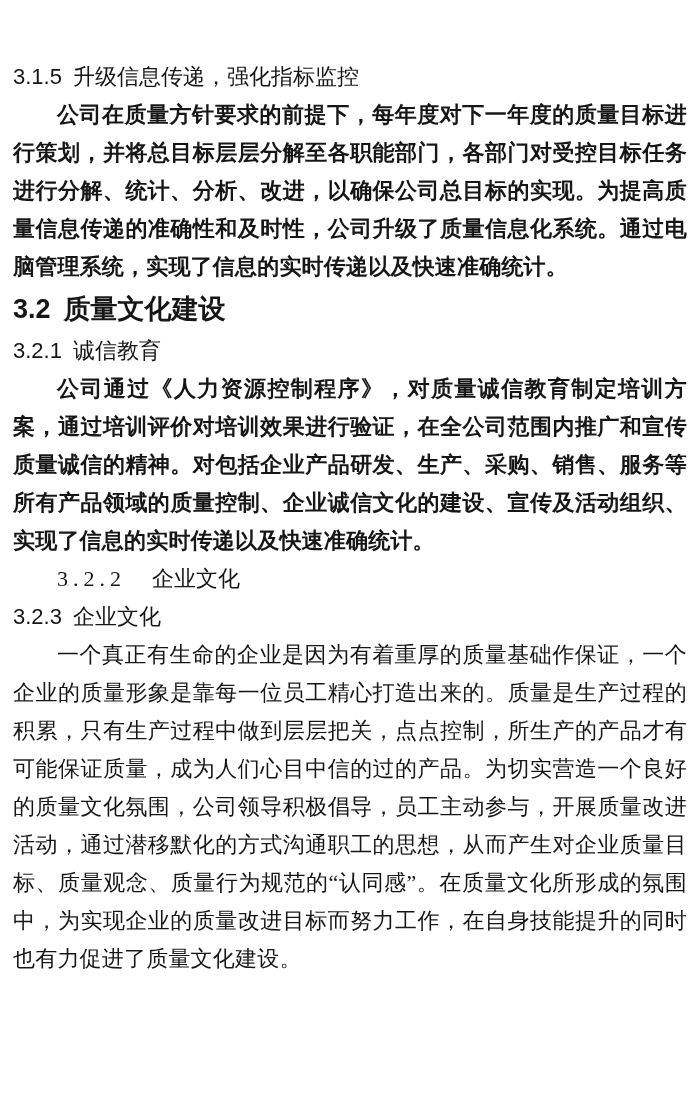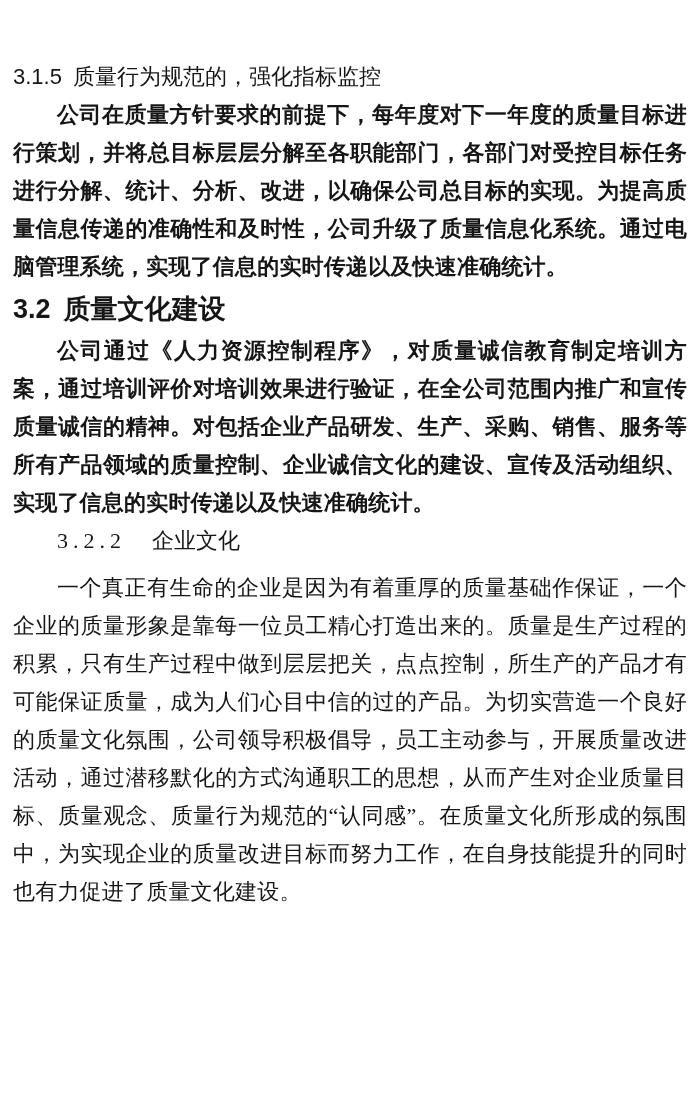--- a/index.html
+++ b/index.html
@@ -23,21 +23,21 @@
   .para {
     margin: 0;
     text-align: justify;
     text-justify: inter-character;
     text-indent: 44px;
     overflow: hidden;
     letter-spacing: 0.2px;
   }
   .lines-5 { height: 190px; font-weight: bold; }
   .lines-3 { height: 114px; }
-  .lines-9 { height: 342px; margin-top: 9px; }
+  .lines-9 { height: 342px; }
 
   h2, h3 { margin: 0; font-weight: normal; }
 
   
   .h-sub {
     font-size: 22px;
     line-height: 38px;
     height: 38px;
     overflow: hidden;
   }
@@ -80,29 +80,35 @@
     overflow: hidden;
   }
   .h-sans .sec-num { margin-right: 11px; }
 </style>
 </head>
 <body>
 
 <div class="page">
 
   <h3 class="h-sub">
-    <span class="sec-num">3.1.5</span><span>质量行为规范的，强化指标监控</span>
+    <span class="sec-num">3.1.5</span><span>升级信息传递，强化指标监控</span>
   </h3>
   <p class="para lines-5">公司在质量方针要求的前提下，每年度对下一年度的质量目标进行策划，并将总目标层层分解至各职能部门，各部门对受控目标任务进行分解、统计、分析、改进，以确保公司总目标的实现。为提高质量信息传递的准确性和及时性，公司升级了质量信息化系统。通过电脑管理系统，实现了信息的实时传递以及快速准确统计。</p>
 
   <h2 class="h-main">
     <span class="sec-num">3.2</span><span>质量文化建设</span>
   </h2>
 
+  <h3 class="h-sub">
+    <span class="sec-num">3.2.1</span><span>诚信教育</span>
+  </h3>
   <p class="para lines-5">公司通过《人力资源控制程序》，对质量诚信教育制定培训方案，通过培训评价对培训效果进行验证，在全公司范围内推广和宣传质量诚信的精神。对包括企业产品研发、生产、采购、销售、服务等所有产品领域的质量控制、企业诚信文化的建设、宣传及活动组织、实现了信息的实时传递以及快速准确统计。</p>
 
   <h3 class="h-indented">
     <span class="sec-num">3.2.2</span><span>企业文化</span>
   </h3>
 
+  <h3 class="h-sans">
+    <span class="sec-num">3.2.3</span><span>企业文化</span>
+  </h3>
   <p class="para lines-9">一个真正有生命的企业是因为有着重厚的质量基础作保证，一个企业的质量形象是靠每一位员工精心打造出来的。质量是生产过程的积累，只有生产过程中做到层层把关，点点控制，所生产的产品才有可能保证质量，成为人们心目中信的过的产品。为切实营造一个良好的质量文化氛围，公司领导积极倡导，员工主动参与，开展质量改进活动，通过潜移默化的方式沟通职工的思想，从而产生对企业质量目标、质量观念、质量行为规范的“认同感”。在质量文化所形成的氛围中，为实现企业的质量改进目标而努力工作，在自身技能提升的同时也有力促进了质量文化建设。</p>
 
 </div>
 
 </body></html>

